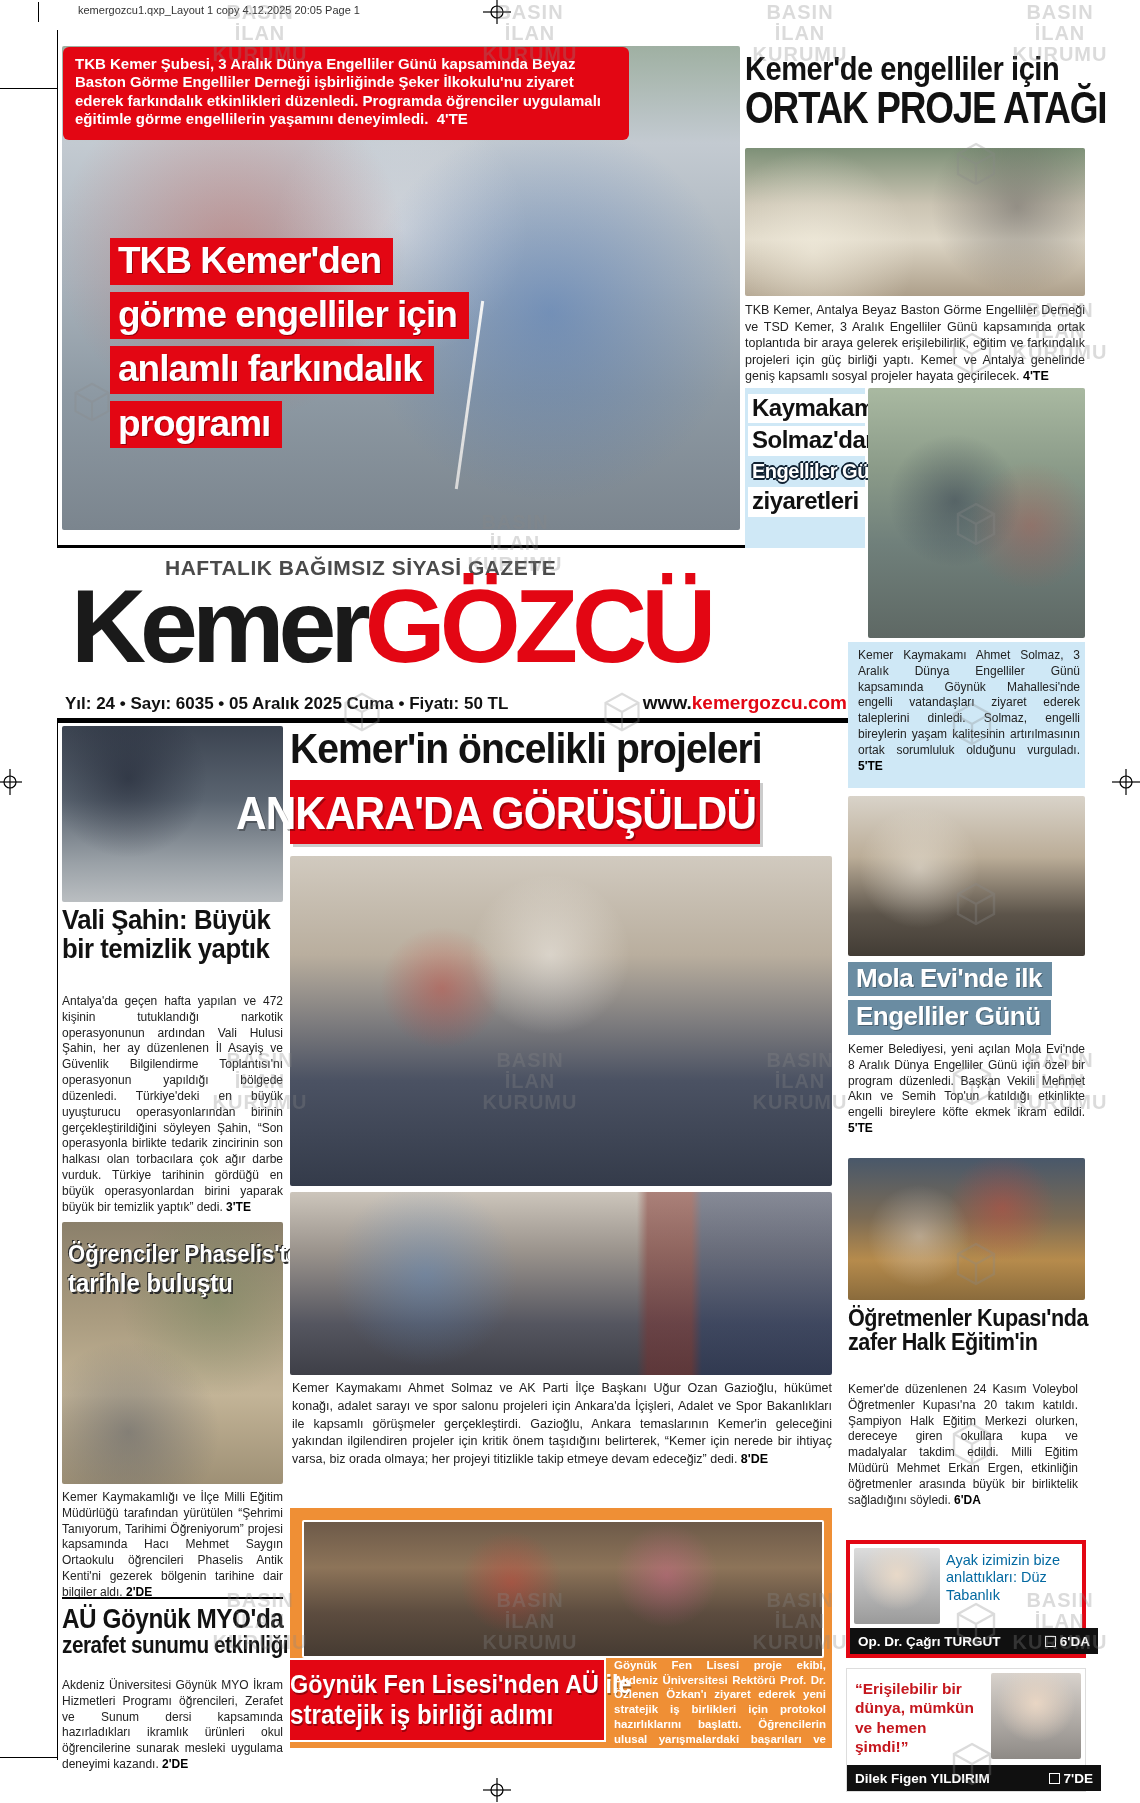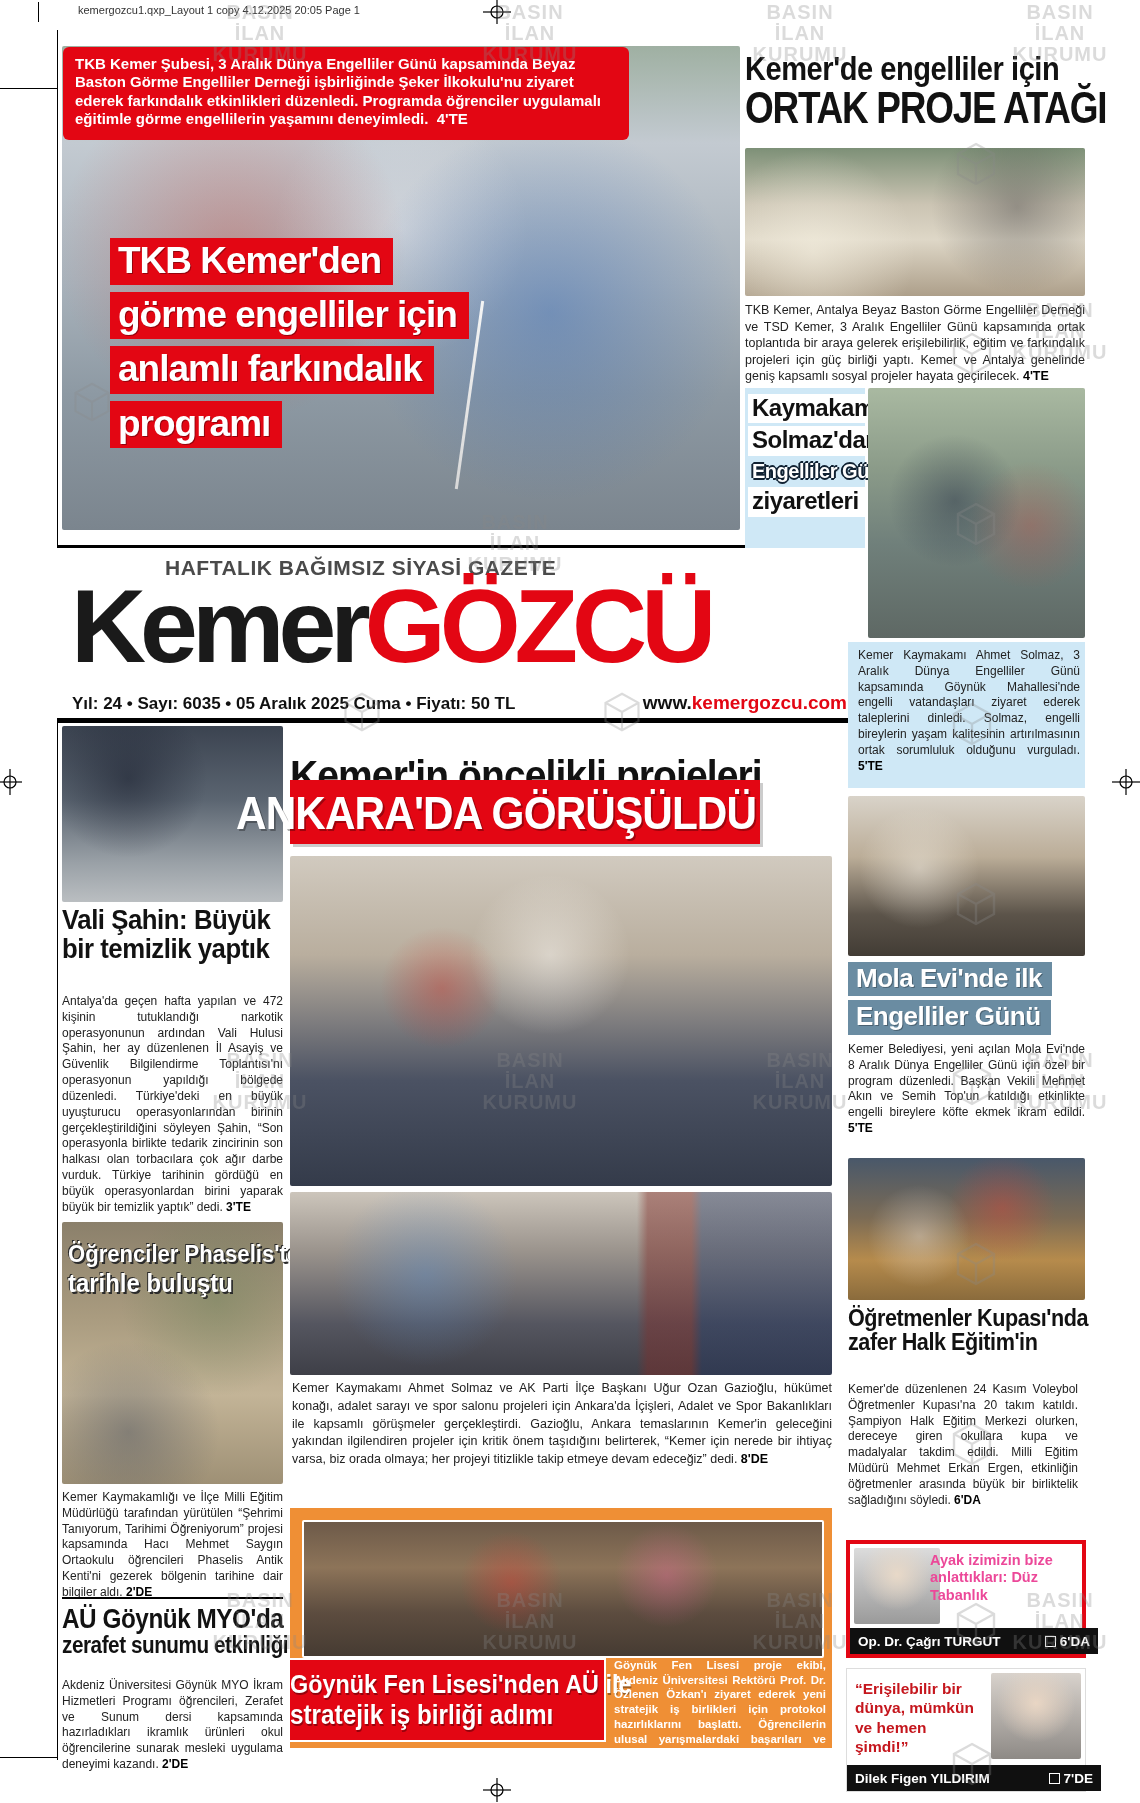--- a/index.html
+++ b/index.html
@@ -13,21 +13,21 @@
   
   .hl{font-weight:bold;color:#121212;letter-spacing:-0.5px;line-height:1.02;}
   .white-hl{color:#fff;font-weight:bold;}
   
   #masthead{position:absolute;left:57px;top:545px;width:800px;height:170px;
             border-top:3px solid #000;border-bottom:5px solid #000;background:#fff;}
   #mast-title{position:absolute;left:14px;top:26px;font-weight:bold;font-size:104px;
               letter-spacing:-6px;line-height:1;white-space:nowrap;}
   #mast-tagline{position:absolute;left:108px;top:8px;font-weight:bold;font-size:21px;
                 color:#4a4a4a;letter-spacing:0.5px;}
-  #mast-info{position:absolute;left:8px;bottom:4px;font-size:17px;font-weight:bold;color:#111;margin-left:7px;}
+  #mast-info{position:absolute;left:8px;bottom:4px;font-size:17px;font-weight:bold;color:#111;}
   #mast-web{position:absolute;right:10px;bottom:4px;font-size:19px;font-weight:bold;}
   
   .wm{position:absolute;text-align:center;color:rgba(135,135,135,0.30);font-weight:bold;
       font-size:20px;line-height:1.05;letter-spacing:1px;pointer-events:none;}
   .wm span{display:block;}
   .cube{position:absolute;opacity:0.30;pointer-events:none;}
   
   .crosshair{position:absolute;pointer-events:none;}
   
   .tkb-line span{display:inline-block;background:#e30613;color:#fff;font-weight:bold;
@@ -164,21 +164,21 @@
     <span class="hl cond" style="font-size:24px;transform:scaleX(0.9);white-space:nowrap;">Öğretmenler Kupası'nda</span><br>
     <span class="hl cond" style="font-size:24px;transform:scaleX(0.9);white-space:nowrap;">zafer Halk Eğitim'in</span>
   </div>
   <div class="abs body-text" style="left:848px;top:1382px;width:230px;">
     <span>Kemer'de düzenlenen 24 Kasım Voleybol Öğretmenler Kupası'na 20 takım katıldı. Şampiyon Halk Eğitim Merkezi olurken, dereceye giren okullara kupa ve madalyalar takdim edildi. Milli Eğitim Müdürü Mehmet Erkan Ergen, etkinliğin öğretmenler arasında büyük bir birliktelik sağladığını söyledi.</span>
     <span class="pgref">6'DA</span>
   </div>
 
   <div class="abs" style="left:846px;top:1540px;width:240px;height:118px;border:4px solid #e30613;box-sizing:border-box;background:#fff;">
     <div class="ph" style="left:4px;top:4px;width:86px;height:76px;background:radial-gradient(circle at 50% 35%, #e8d9c8, transparent 55%),linear-gradient(180deg,#dcdcdc,#9a9a9a);"></div>
-    <div class="abs" style="left:80px;top:8px;width:132px;font-weight:bold;font-size:14.5px;line-height:1.2;color:#ec4899;">Ayak izimizin bize anlattıkları: Düz Tabanlık</div>
+    <div class="abs" style="left:96px;top:8px;width:132px;font-weight:normal;font-size:14.5px;line-height:1.2;color:#0369a1;">Ayak izimizin bize anlattıkları: Düz Tabanlık</div>
     <div class="bar" style="left:0;bottom:0;width:232px;height:26px;font-size:13.5px;gap:9px;">
       <span>Op. Dr. Çağrı TURGUT</span>
       <span><span class="sq"></span><span>6'DA</span></span>
     </div>
   </div>
 
   <div class="abs" style="left:846px;top:1668px;width:240px;height:124px;background:#fff;border:1px solid #ddd;box-sizing:border-box;">
     <div class="abs" style="left:8px;top:10px;width:128px;font-weight:bold;font-size:15.5px;line-height:1.25;color:#c5161d;">“Erişilebilir bir dünya, mümkün ve hemen şimdi!”</div>
     <div class="ph" style="left:144px;top:4px;width:90px;height:86px;background:radial-gradient(circle at 50% 35%, #e9d6c4, transparent 55%),linear-gradient(180deg,#d8d2cc,#8e8a86);"></div>
     <div class="bar" style="left:0;bottom:0;width:238px;height:26px;font-size:13.5px;">
@@ -218,21 +218,21 @@
 
   <div class="abs" style="left:62px;top:1606px;width:221px;">
     <span class="hl cond" style="font-size:27px;transform:scaleX(0.9);white-space:nowrap;">AÜ Göynük MYO'da</span><br>
     <span class="hl cond" style="font-size:23px;transform:scaleX(0.9);white-space:nowrap;">zerafet sunumu etkinliği</span>
   </div>
   <div class="abs body-text" style="left:62px;top:1678px;width:221px;">
     <span>Akdeniz Üniversitesi Göynük MYO İkram Hizmetleri Programı öğrencileri, Zerafet ve Sunum dersi kapsamında hazırladıkları ikramlık ürünleri okul öğrencilerine sunarak mesleki uygulama deneyimi kazandı.</span>
     <span class="pgref">2'DE</span>
   </div>
 
-  <div class="abs" style="left:290px;top:755px;width:542px;">
+  <div class="abs" style="left:290px;top:728px;width:542px;">
     <span class="hl cond" style="font-size:42px;transform:scaleX(0.93);white-space:nowrap;letter-spacing:-1px;">Kemer'in öncelikli projeleri</span>
   </div>
   <div class="abs" style="left:290px;top:780px;width:470px;height:64px;background:#e30613;display:flex;align-items:center;justify-content:center;box-shadow:3px 3px 0 rgba(0,0,0,.2);">
     <span class="white-hl cond" style="font-size:47px;transform:scaleX(0.9);white-space:nowrap;letter-spacing:-1px;text-shadow:2px 2px 0 rgba(0,0,0,.3);">ANKARA'DA GÖRÜŞÜLDÜ</span>
   </div>
 
   <div class="ph" style="left:290px;top:856px;width:542px;height:330px;
               background:
                 radial-gradient(circle at 48% 30%, rgba(250,248,244,.5), transparent 22%),
                 radial-gradient(circle at 28% 40%, rgba(200,55,45,.4), transparent 14%),

